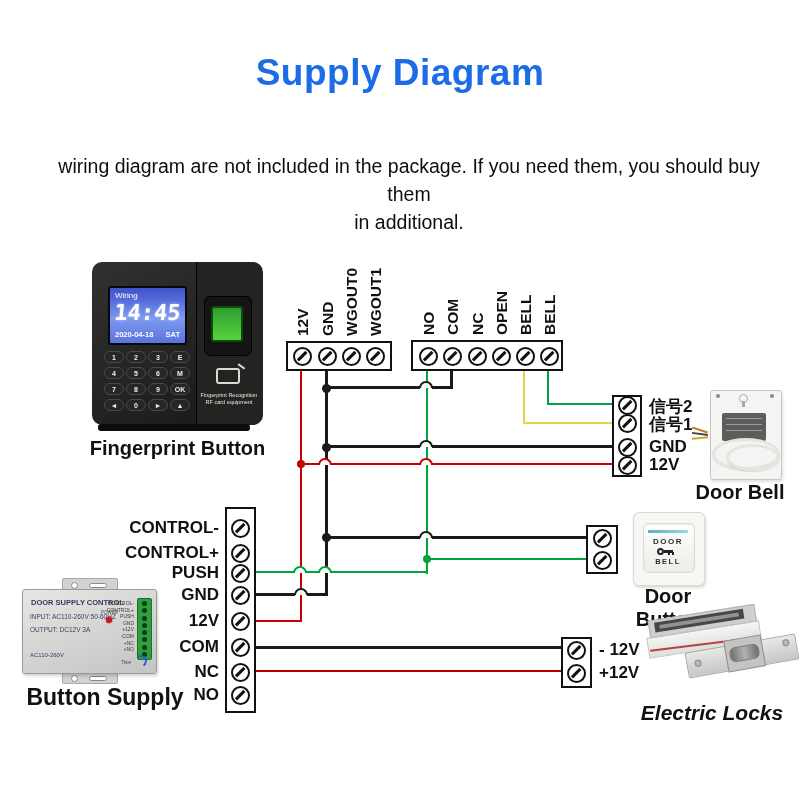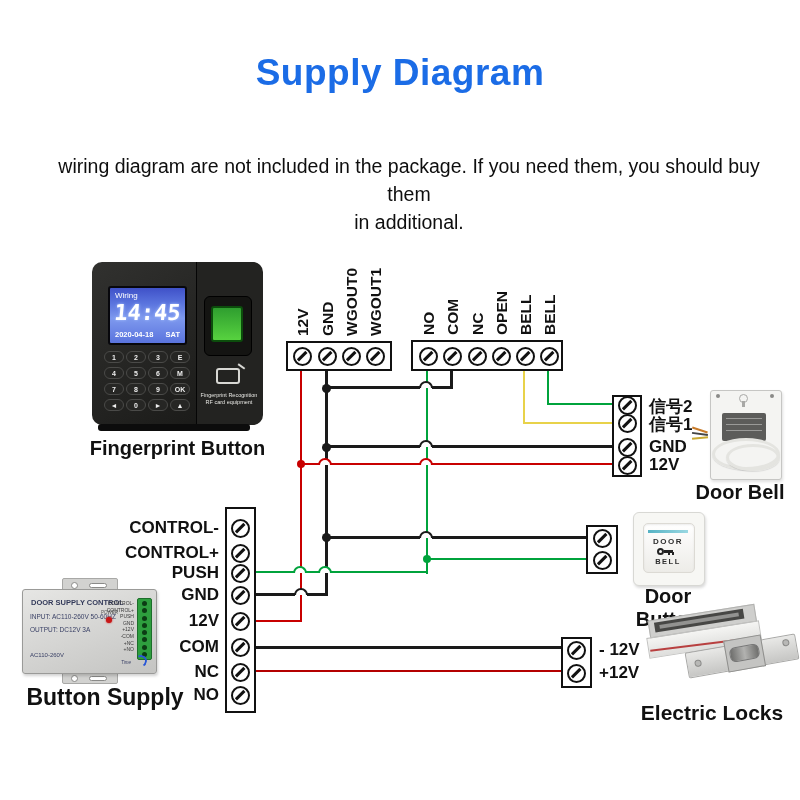--- a/index.html
+++ b/index.html
@@ -247,21 +247,21 @@
   <div class="mag-front"></div>
   <div class="mag-wire"></div>
 </div>
 <div class="abs striker">
   <div class="str-plate"></div>
   <div class="str-holeL"></div>
   <div class="str-holeR"></div>
   <div class="str-mech"></div>
   <div class="str-cyl"></div>
 </div>
-<div class="abs caption" style="left:632px;top:701px;width:160px;font-size:21px;">Electric Locks</div>
+<div class="abs caption" style="left:632px;top:701px;width:160px;font-size:21px;font-style:italic;">Electric Locks</div>
 
 <div id="diagram-layer">
     <div class="seg" style="left: 300px; top: 371px; width: 2px; height: 250px; background: rgb(200, 0, 0);"></div>
     <div class="seg" style="left: 256px; top: 620px; width: 46px; height: 2px; background: rgb(200, 0, 0);"></div>
     <div class="seg" style="left: 325px; top: 371px; width: 3px; height: 224px; background: rgb(26, 26, 26);"></div>
     <div class="seg" style="left: 256px; top: 593px; width: 39px; height: 3px; background: rgb(26, 26, 26);"></div>
     <div class="seg" style="left: 307px; top: 593px; width: 21px; height: 3px; background: rgb(26, 26, 26);"></div>
     <div class="seg" style="left: 426px; top: 371px; width: 2px; height: 203px; background: rgb(0, 163, 60);"></div>
     <div class="seg" style="left: 450px; top: 371px; width: 3px; height: 18px; background: rgb(26, 26, 26);"></div>
     <div class="seg" style="left: 523px; top: 371px; width: 2px; height: 53px; background: rgb(232, 210, 74);"></div>

